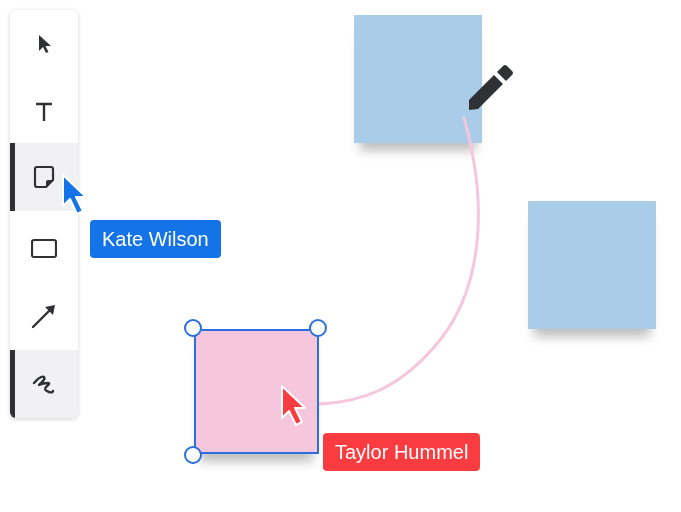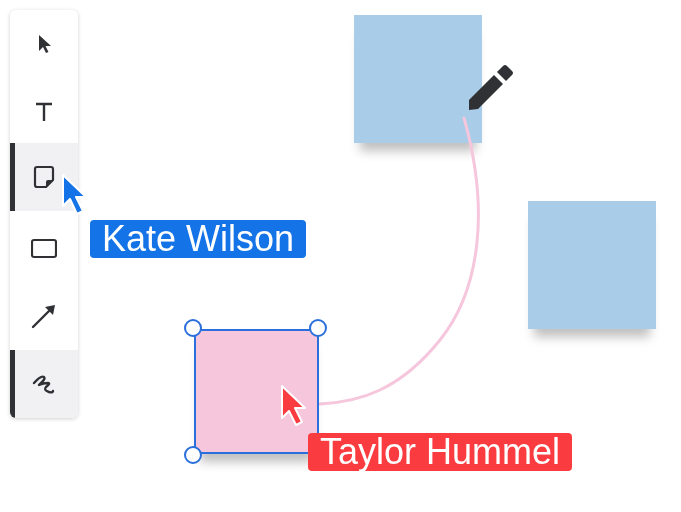--- a/index.html
+++ b/index.html
@@ -31,21 +31,21 @@
   .pink-note {
     position: absolute; left: 194px; top: 329px; width: 125px; height: 125px;
     background: #f5c6dc; border: 2px solid #2a6fdb; box-sizing: border-box;
     box-shadow: 0 14px 10px -6px rgba(0,0,0,0.25);
   }
   .handle {
     position: absolute; width: 18px; height: 18px; border-radius: 50%;
     background: #fff; border: 2px solid #2a6fdb; box-sizing: border-box;
   }
   .label {
-    position: absolute; color: #fff; font-size: 36px; line-height: 38px;
+    position: absolute; color: #fff; font-size: 20px; line-height: 38px;
     padding: 0 12px; border-radius: 4px; white-space: nowrap;
   }
   .overlay { position: absolute; left: 0; top: 0; }
 </style>
 </head>
 <body>
 
 <div class="toolbar">
   <div class="tool" style="top:0">
     <svg viewBox="0 0 26 26">
@@ -99,13 +99,13 @@
     <path d="M497 72 L503 66 Q505 64 507 66 L512 71 Q514 73 512 75 L506 81 Z" fill="#2f3135"></path>
   </g>
 </svg>
 
 <svg class="overlay" width="681" height="512" style="pointer-events:none">
   <path d="M63 175 L63 206 L70 199 L77 214 L83 211 L76 197 L86 197 Z" fill="#1473e6" stroke="#ffffff" stroke-width="2" stroke-linejoin="round"></path>
   <path d="M282 386 L282 418 L289 411 L296 425 L302 422 L295 408 L305 408 Z" fill="#fa3c41" stroke="#ffffff" stroke-width="2" stroke-linejoin="round"></path>
 </svg>
 
 <div class="label" style="left:90px; top:220px; background:#1473e6;">Kate Wilson</div>
-<div class="label" style="left:308px; top:433px; background:#fa3c41;">Taylor Hummel</div>
+<div class="label" style="left:323px; top:433px; background:#fa3c41;">Taylor Hummel</div>
 
 </body></html>

